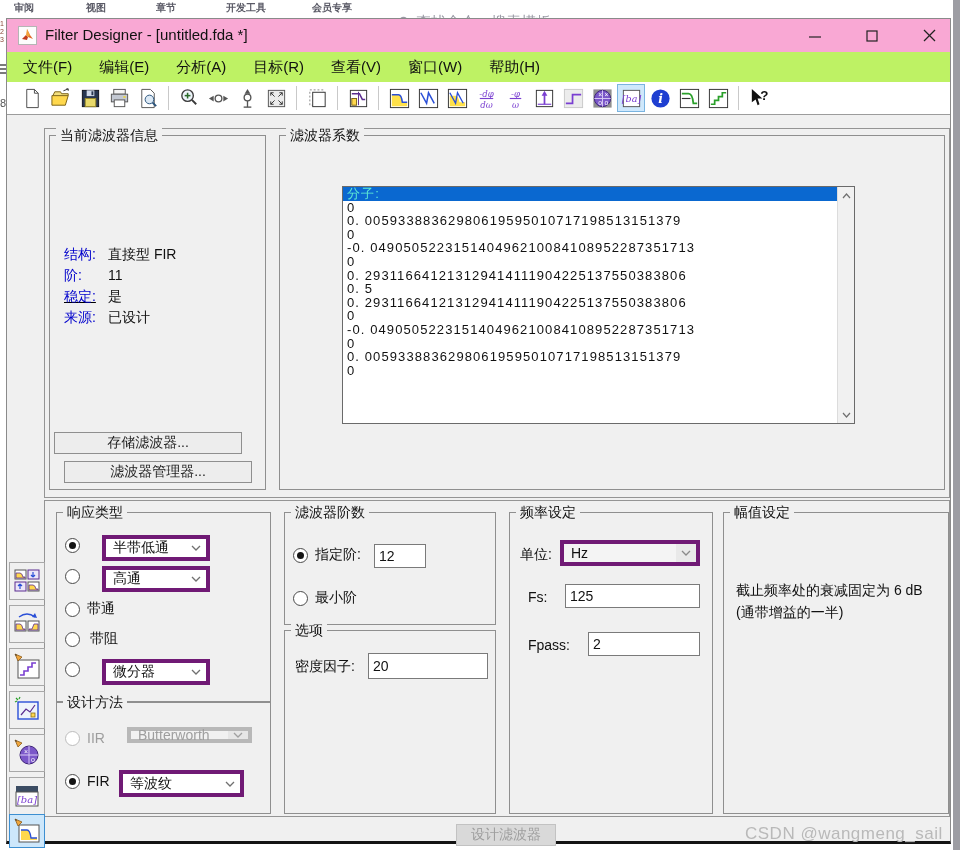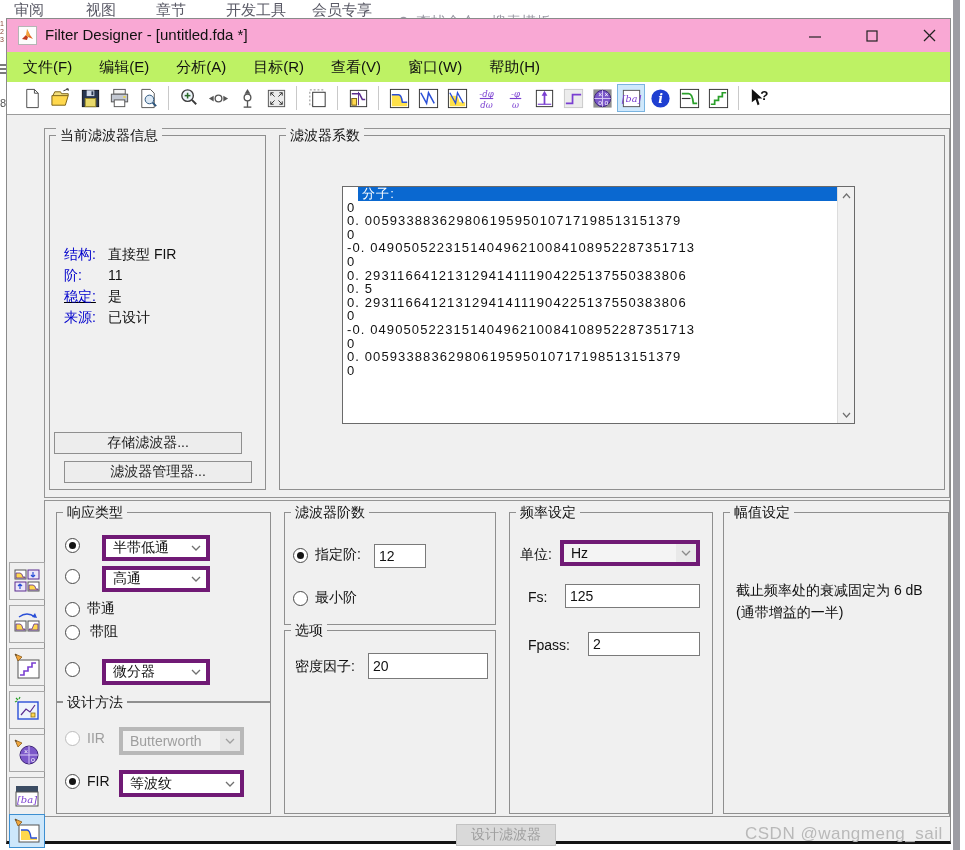--- a/index.html
+++ b/index.html
@@ -1,21 +1,21 @@
 <!DOCTYPE html>
 <html><head>
 <meta charset="utf-8">
 <style>
   * { margin:0; padding:0; box-sizing:border-box; }
   html,body { width:965px; height:850px; background:#fff; font-family:"Liberation Sans","DejaVu Sans",sans-serif; overflow:hidden; }
   .screen { position:relative; width:965px; height:850px; background:#fff; }
 
   
   .bg-topstrip { position:absolute; left:0; top:0; width:965px; height:18px; background:#fff; overflow:hidden; }
-  .bg-menu { position:absolute; top:1px; font-size:15px; color:#5a5a66; white-space:nowrap; }
+  .bg-menu { position:absolute; top:1px; font-size:10px; color:#5a5a66; white-space:nowrap;font-weight:bold; }
   .bg-search { position:absolute; top:13px; left:398px; font-size:15px; color:#9a9aa6; display:flex; align-items:center; gap:5px; white-space:nowrap; }
   .bg-rightbar { position:absolute; top:0; left:953px; width:7px; height:850px; background:#9d9da3; }
   .bg-marks { position:absolute; left:0; top:20px; width:8px; font-size:7px; color:#8a4a3a; line-height:8px; }
   .bg-burger { position:absolute; left:0; top:62px; width:9px; }
   .bg-burger div { height:2px; background:#7a7a7a; margin:2px 0; }
   .bg-eight { position:absolute; left:0; top:97px; font-size:11px; color:#555; }
 
   
   .win { position:absolute; left:6px; top:18px; width:945px; height:826px; background:#f0f0f0; border:1px solid #8a8a8a; border-bottom:4px solid #141414; }
   .titlebar { position:absolute; left:0; top:0; width:100%; height:33px; background:#f9a8d4; }
@@ -40,21 +40,21 @@
 
   .inforow { position:absolute; font-size:14px; white-space:nowrap; }
   .inforow .lbl { color:#0000cc; }
   .inforow .val { color:#111; position:absolute; left:44px; top:0; }
 
   .btn { position:absolute; background:#ededed; border:1px solid #8f8f8f; font-size:14px; color:#222; display:flex; align-items:center; justify-content:center; white-space:nowrap; }
   .btn.disabled { background:#d9d9d9; border-color:#c2c2c2; color:#9e9e9e; }
 
   .lb { position:absolute; background:#fff; border:1px solid #6a6a6a; overflow:hidden; font-size:13px; line-height:13.6px; letter-spacing:1.1px; color:#111; }
   .lb-row { padding-left:4px; white-space:nowrap; height:13.6px; }
-  .lb-row.sel { background:#0a68d0; color:#ffffff;margin-left:15px; }
+  .lb-row.sel { background:#0a68d0; color:#5eead4; }
   .vscroll { position:absolute; right:0; top:0; width:17px; height:100%; background:#f1f1f1; border-left:1px solid #dcdcdc; }
   .vs-arrow { position:absolute; left:0; width:17px; height:17px; display:flex; align-items:center; justify-content:center; }
 
   .radio { width:15px; height:15px; border:1px solid #4a4a4a; border-radius:50%; background:#fff; display:inline-block; position:relative; flex:none; }
   .radio.sel::after { content:''; position:absolute; left:3px; top:3px; width:7px; height:7px; border-radius:50%; background:#141414; }
   .radio.dis { border-color:#bdbdbd; }
 
   .row { position:absolute; display:flex; align-items:center; gap:10px; font-size:14px; color:#111; white-space:nowrap; }
   .row .glbl { font-size:14px; }
   .glbl.dis { color:#9e9e9e; }
@@ -400,21 +400,21 @@
           <span class="chevbox">
               <svg width="10" height="6" viewBox="0 0 10 6">
                 <polyline points="1,1 5,5 9,1" fill="none" stroke="#707070" stroke-width="1.3"></polyline>
               </svg>
             </span>
         </div>
         <div class="row" style="left:8px; top:87px; gap:7px;">
           <span class="radio"></span>
           <span class="glbl">带通</span>
         </div>
-        <div class="row" style="left:8px; top:110px; justify-content:space-between;">
+        <div class="row" style="left:8px; top:117px; justify-content:space-between;">
           <span class="radio"></span>
           <span class="glbl">带阻</span>
         </div>
         <div class="row" style="left:8px; top:149px;">
             <span class="radio"></span>
           </div>
         <div class="combo" style="left:45px; top:146px; width:108px; height:26px;">
           <span class="cv">微分器</span>
           <span class="chevbox">
               <svg width="10" height="6" viewBox="0 0 10 6">
@@ -423,21 +423,21 @@
             </span>
         </div>
       </div>
 
       <div class="gb" style="left:49px; top:587px; width:215px; height:112px;">
         <span class="gb-title">设计方法</span>
         <div class="row" style="left:8px; top:27px; gap:7px;">
           <span class="radio dis"></span>
           <span class="glbl dis">IIR</span>
         </div>
-        <div class="combo disabled" style="left:62px; top:24px; width:125px; height:28px;">
+        <div class="combo disabled" style="left:70px; top:24px; width:125px; height:16px;">
           <span class="cv">Butterworth</span>
           <span class="chevbox">
               <svg width="10" height="6" viewBox="0 0 10 6">
                 <polyline points="1,1 5,5 9,1" fill="none" stroke="#a0a0a0" stroke-width="1.3"></polyline>
               </svg>
             </span>
         </div>
         <div class="row" style="left:8px; top:70px; gap:7px;">
           <span class="radio sel"></span>
           <span class="glbl">FIR</span>

